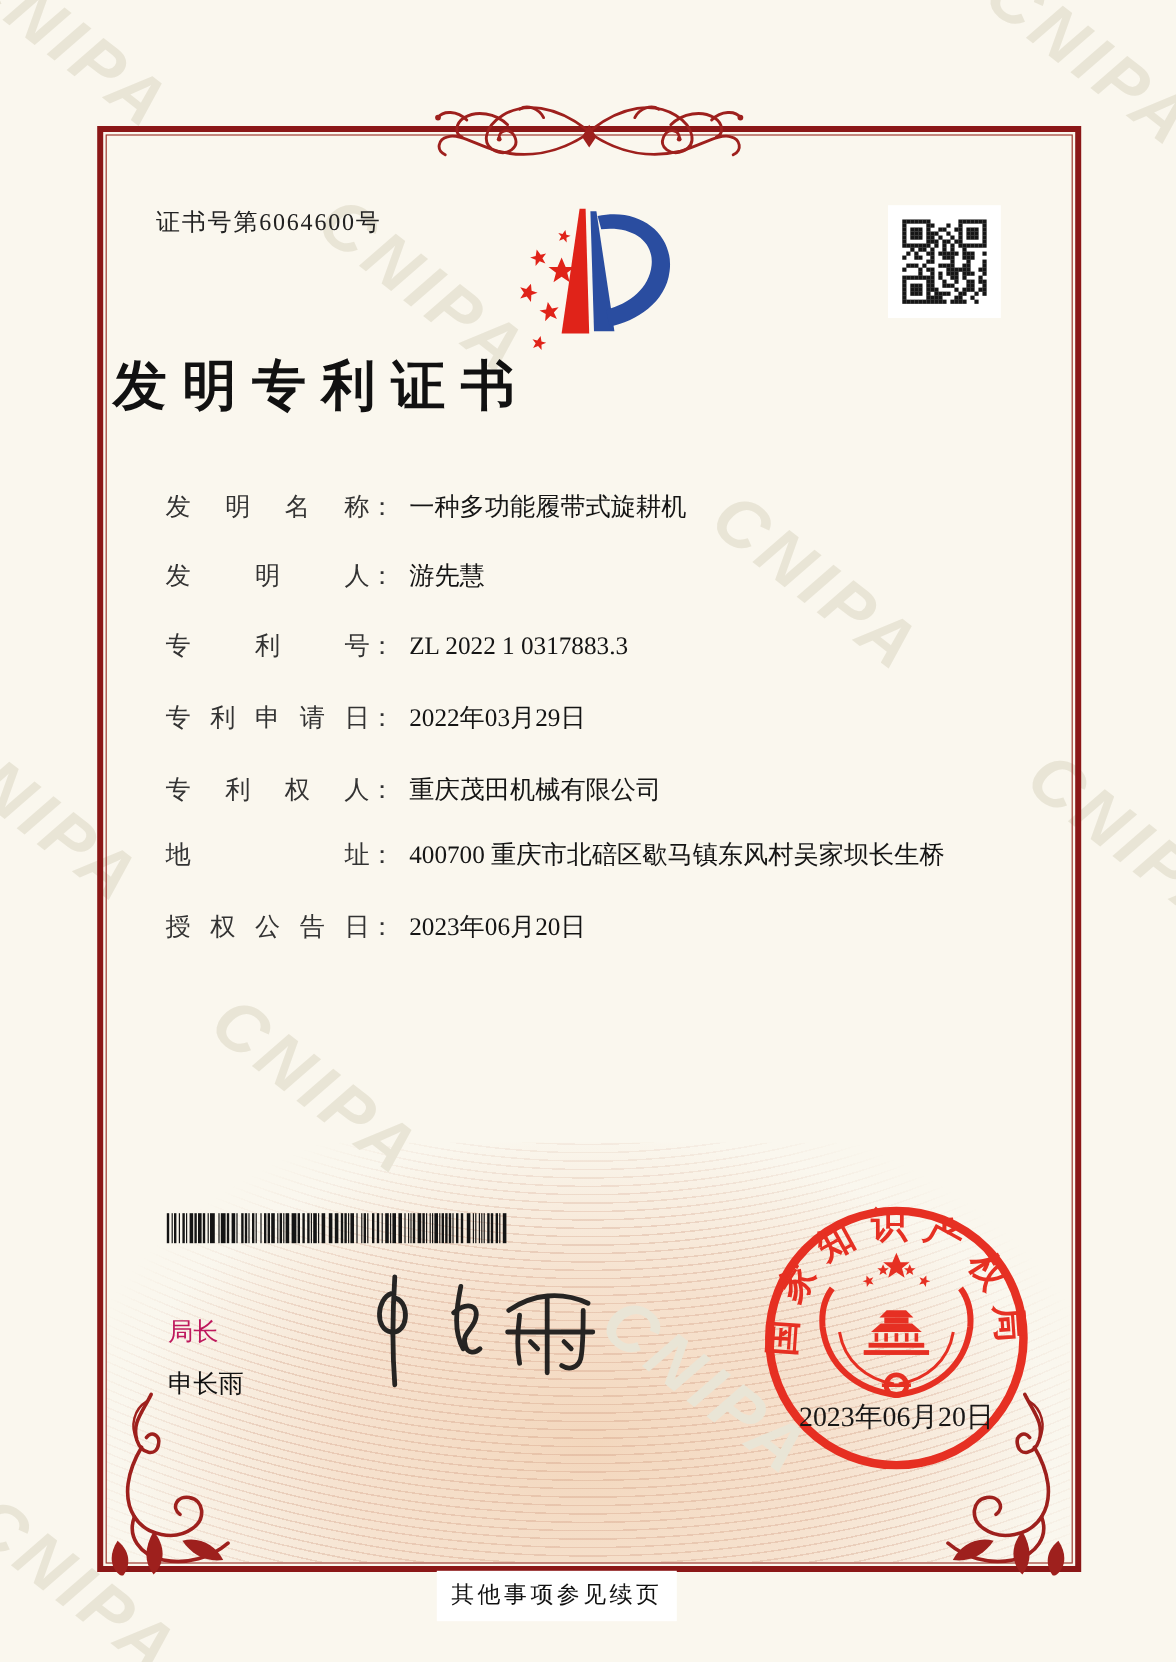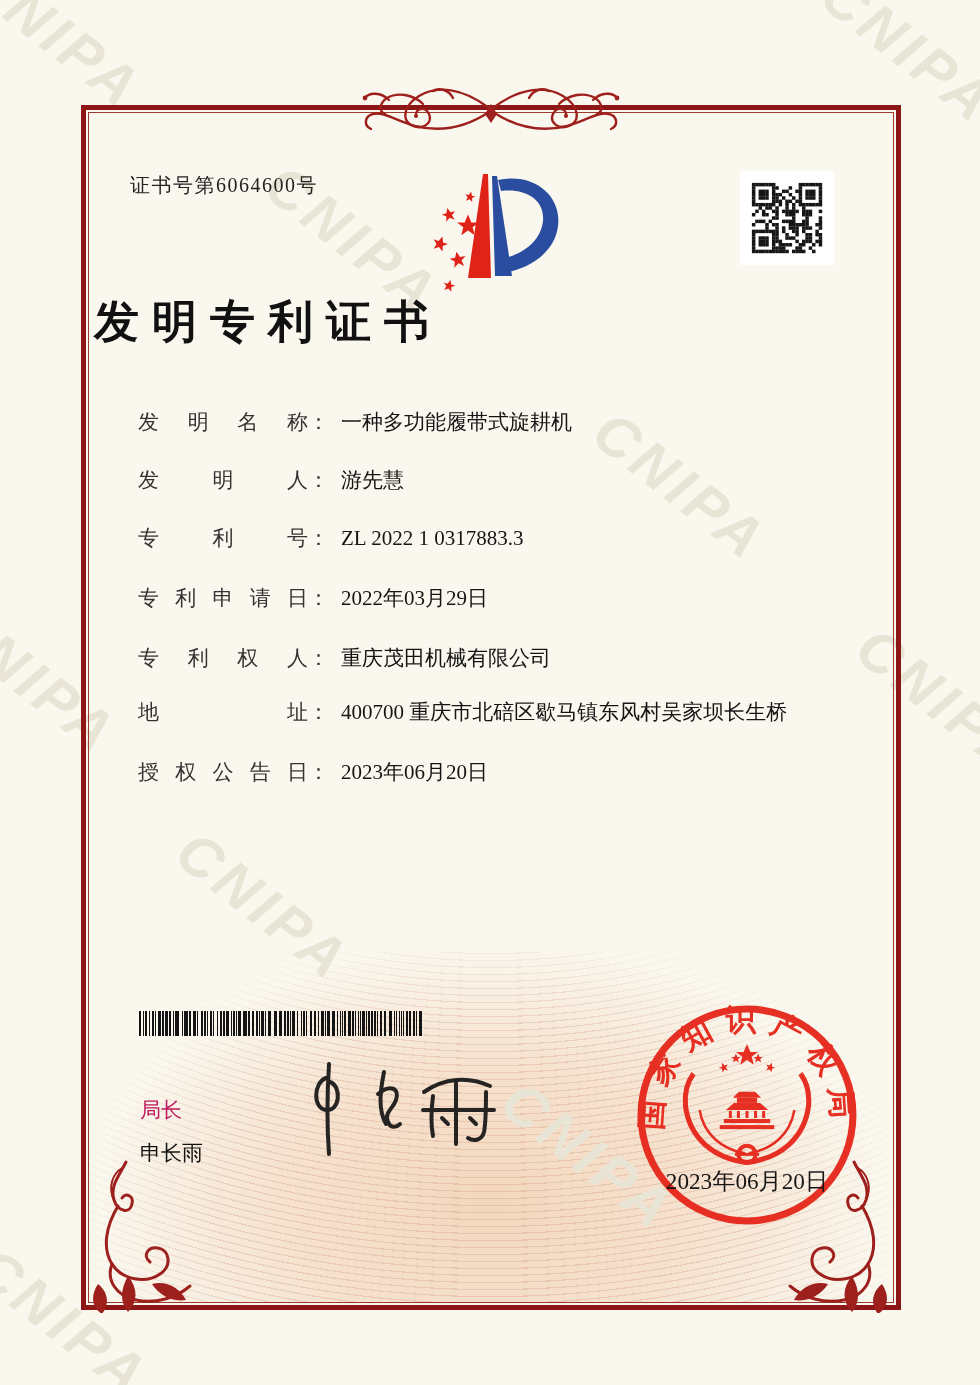--- a/index.html
+++ b/index.html
@@ -568,14 +568,15 @@
         <path d="M113,160 C146,156 170,136 174,104 C175,92 172,80 166,72" stroke-width="5"></path>
         <path d="M111,151 C88,147 70,132 66,108" stroke-width="2.5"></path>
         <path d="M115,151 C138,147 156,132 160,108" stroke-width="2.5"></path>
         <circle cx="113" cy="152" r="8.5" stroke-width="4"></circle>
         <path d="M101,152 h24" stroke-width="3"></path>
       </g>
     </g>
     <text x="113" y="186" text-anchor="middle" font-size="23" fill="#111" font-family="Liberation Serif, DejaVu Serif, serif">2023年06月20日</text>
   </svg>
 
+  <div class="strip">其他事项参见续页</div>
 
 </div>
 
 </body></html>

